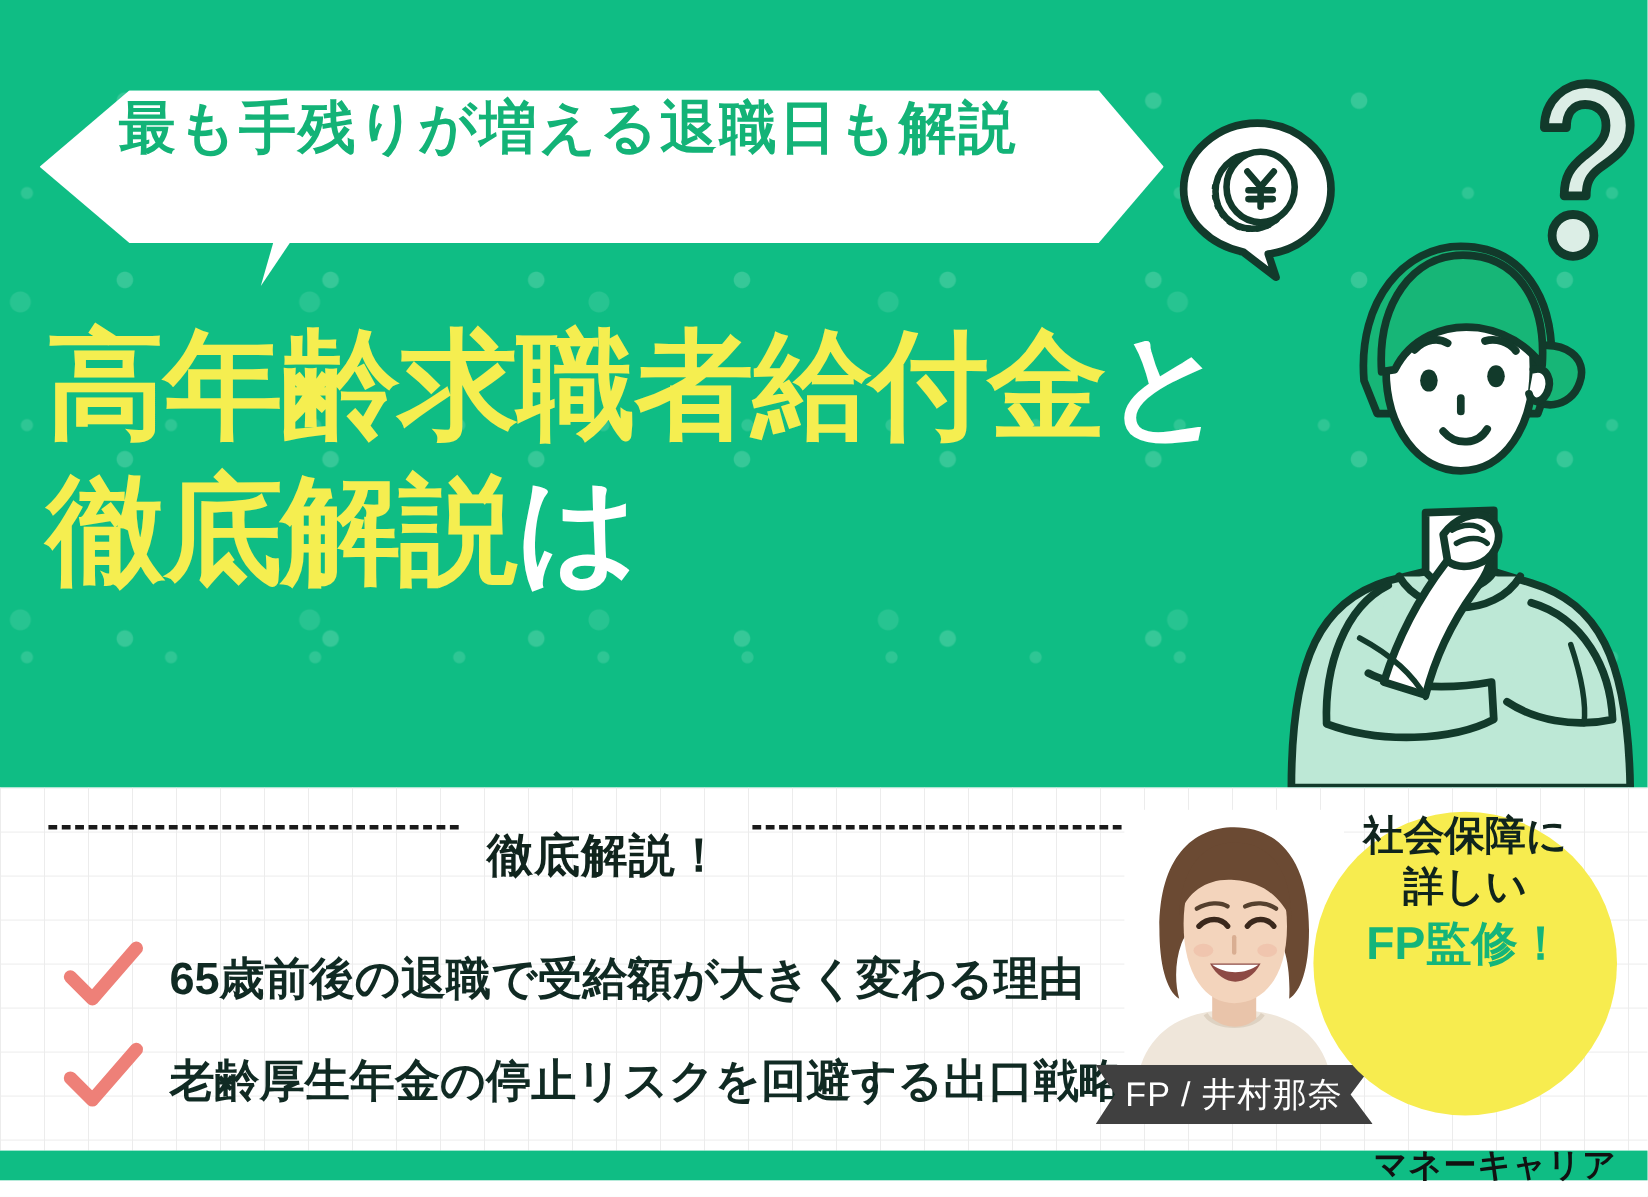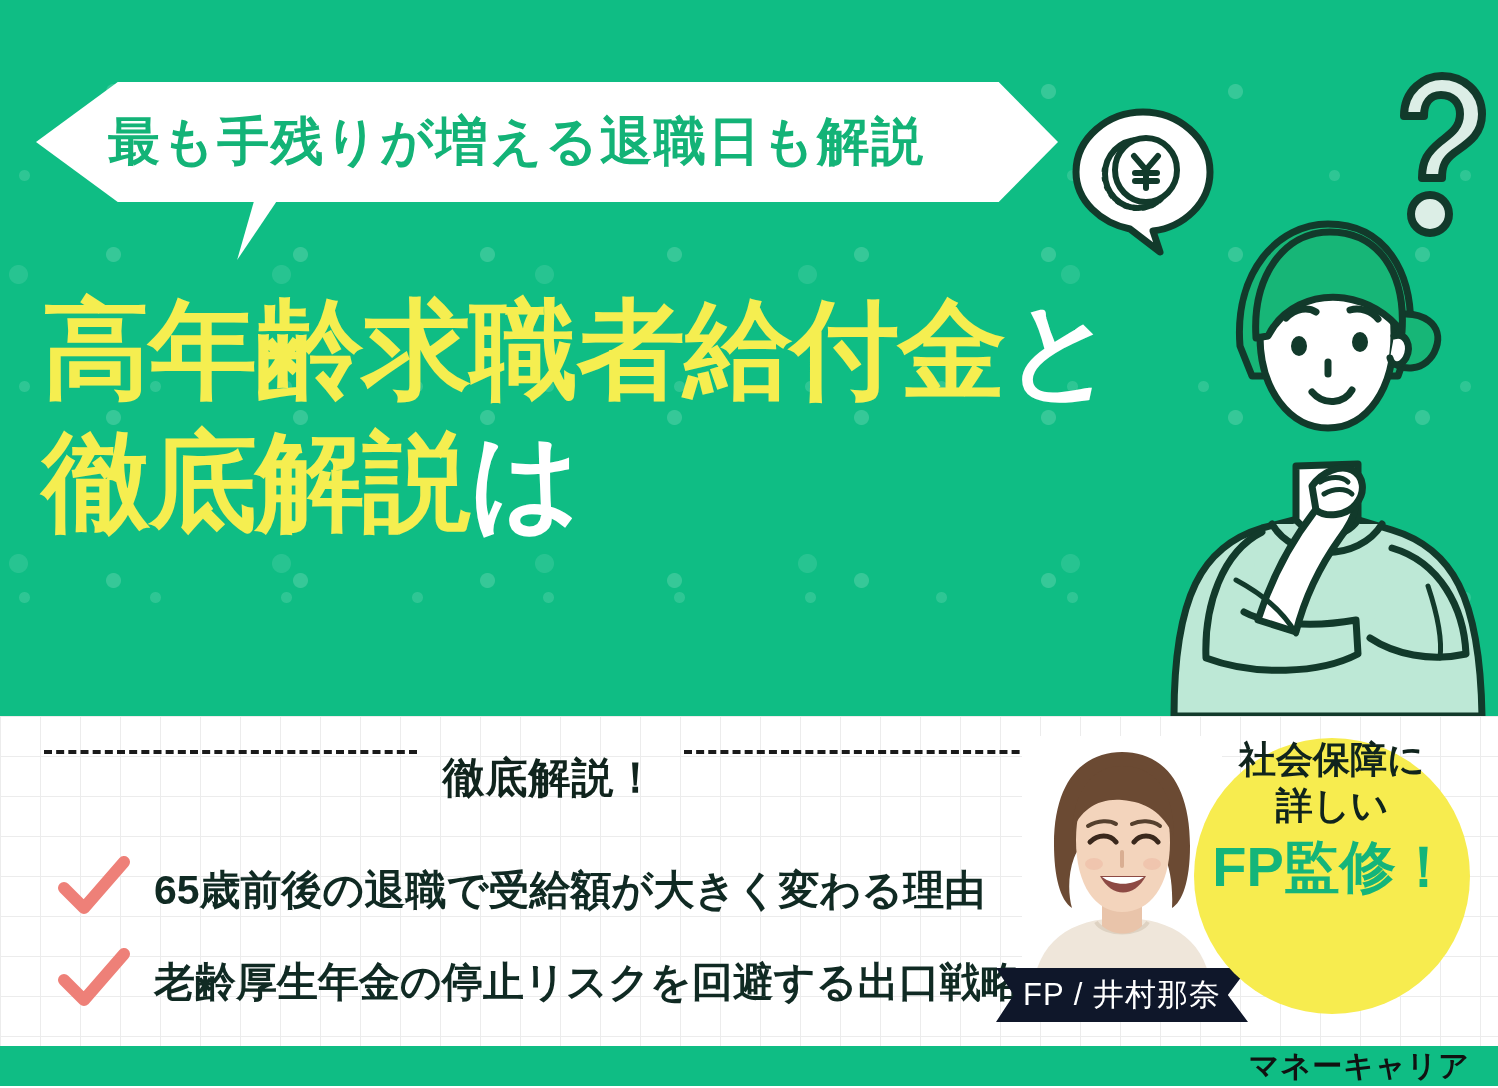--- a/index.html
+++ b/index.html
@@ -40,25 +40,25 @@
     background-position: 20px 10px, 90px 70px, 150px 130px;
     pointer-events: none;
   }
 
   
   .bubble {
     position: absolute;
     left: 36px;
     top: 82px;
     width: 1022px;
-    height: 120px;
+    height: 139px;
     background: #ffffff;
     clip-path: polygon(0% 50%, 8.0% 0%, 94.2% 0%, 100% 50%, 94.2% 100%, 8.0% 100%);
     display: flex;
-    align-items: center;
+    align-items: flex-start;
   }
   .bubble-text {
     margin-left: 72px;
     font-size: 52px;
     font-weight: bold;
     color: #13B377;
     letter-spacing: 2px;
     white-space: nowrap;
   }
   .bubble-tail {
@@ -204,21 +204,21 @@
     overflow: hidden;
   }
 
   
   .fp-ribbon {
     position: absolute;
     left: 996px;
     top: 252px;
     width: 252px;
     height: 54px;
-    background: #0f172a;
+    background: #404040;
     clip-path: polygon(0% 0%, 100% 0%, 92% 50%, 100% 100%, 0% 100%, 7% 50%);
     display: flex;
     align-items: center;
     justify-content: center;
   }
   .fp-ribbon-text {
     color: #ffffff;
     font-size: 31px;
     letter-spacing: 1px;
     white-space: nowrap;
@@ -240,35 +240,35 @@
     gap: 2px;
   }
   .badge-l1, .badge-l2 {
     font-size: 37px;
     font-weight: bold;
     color: #10241D;
     white-space: nowrap;
     line-height: 1.18;
   }
   .badge-l3 {
-    font-size: 56px;
+    font-size: 42px;
     font-weight: bold;
     color: #14B57A;
     white-space: nowrap;
     line-height: 1.2;
     margin-top: 4px;
   }
 
   
   .footer-bar {
     position: absolute;
     left: 0;
     top: 1046px;
     width: 1498px;
-    height: 40px;
+    height: 27px;
     background: #0FBD84;
     display: flex;
     align-items: center;
     justify-content: flex-end;
   }
   .footer-logo {
     color: #111111;
     font-size: 30px;
     font-weight: bold;
     letter-spacing: 1px;

